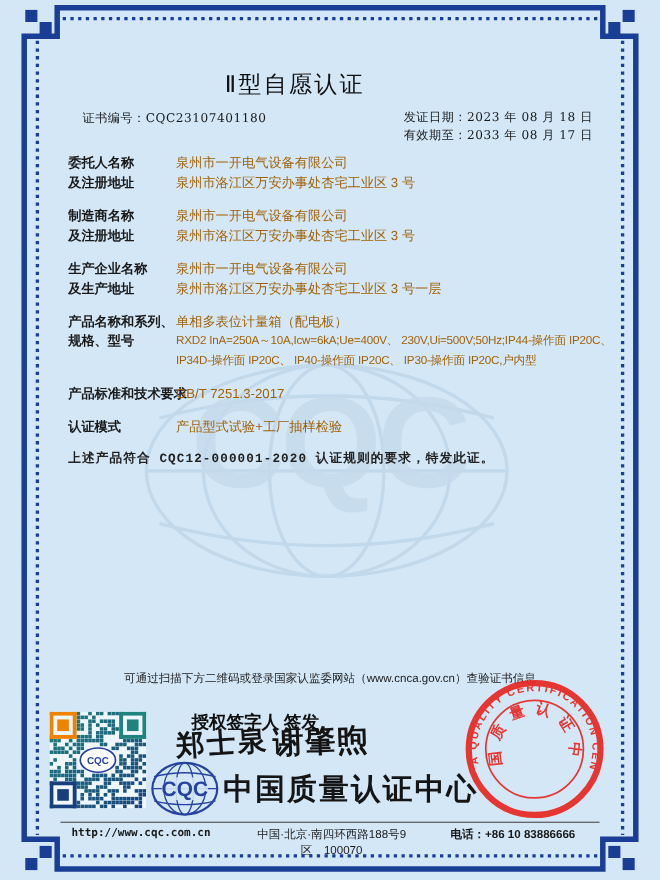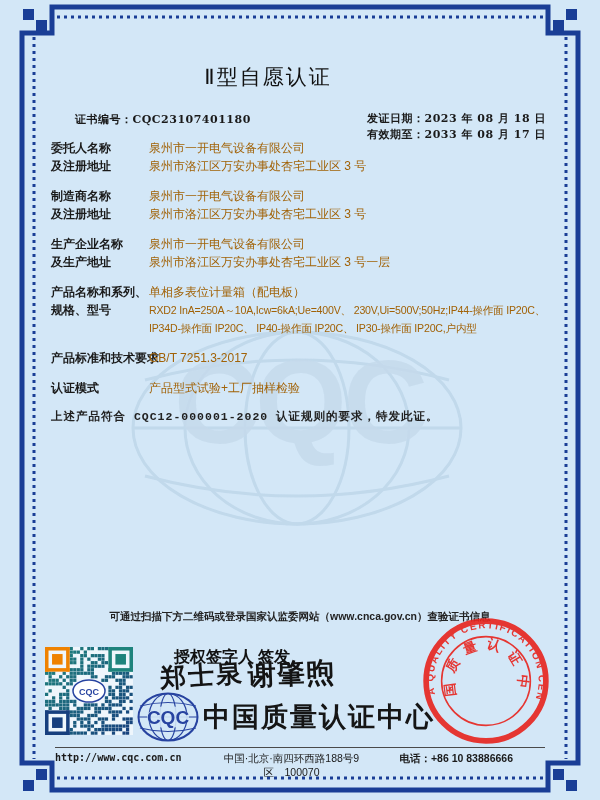--- a/index.html
+++ b/index.html
@@ -4,40 +4,40 @@
 <style>
   html,body{margin:0;padding:0;}
   .page{position:relative;width:600px;height:800px;background:#d3e7f7;overflow:hidden;
         font-family:"Liberation Sans",sans-serif;color:#1a1a1a;}
   .abs{position:absolute;}
   svg{display:block;}
   
   .title{top:30px;left:0;width:600px;text-align:center;font-size:27px;font-weight:bold;
          letter-spacing:4px;color:#111;}
   .subtitle{top:63px;left:0;width:536px;text-align:center;font-size:21px;letter-spacing:2px;color:#111;}
-  .kai{font-family:"DejaVu Serif",serif;font-weight:bold;margin-top:12px;}
+  .kai{font-family:"DejaVu Serif",serif;font-weight:normal;}
   .certno-row{top:100px;left:75px;font-size:11px;letter-spacing:.5px;}
   .dates{top:99px;left:367px;font-size:11px;line-height:16px;letter-spacing:.5px;}
   
-  .fields{top:139px;left:51px;width:505px;}
+  .fields{top:139px;left:62px;width:505px;}
   .frow{display:flex;margin-bottom:12px;}
   .flabel{width:98px;font-weight:bold;font-size:12px;line-height:18px;white-space:nowrap;}
   .fvalue{flex:1;font-size:12px;line-height:18px;color:#a16207;}
   .fv-line{white-space:nowrap;}
   .fv-line.tight{font-size:10.6px;letter-spacing:-0.2px;}
   .note{margin-top:9px;font-family:Liberation Mono, monospace;font-weight:600;font-size:11.5px;letter-spacing:1px;color:#222;}
   
-  .verify-hint{top:610px;left:0;width:600px;text-align:center;font-size:10.5px;color:#222;font-weight:bold;}
+  .verify-hint{top:610px;left:0;width:600px;text-align:center;font-size:10.5px;color:#222;}
   .sig-label{font-weight:bold;font-size:16px;color:#111;}
   .handwrite{font-family:"DejaVu Serif",serif;font-weight:bold;color:#141414;}
   .sig1{top:658px;left:160px;font-size:26px;transform:rotate(-4deg);letter-spacing:2px;}
   .sig2{top:655px;left:248px;font-size:28px;transform:rotate(-2deg);letter-spacing:1px;}
   .orgname{top:699px;left:203px;font-size:27px;font-weight:600;letter-spacing:2px;color:#151515;}
   .sepline{top:747px;left:55px;width:490px;height:1px;background:#4a4a4a;}
-  .footer-row{top:752px;left:55px;width:458px;font-size:10.5px;color:#1a1a1a;display:flex;justify-content:space-between;}
+  .footer-row{top:752px;left:65px;width:458px;font-size:10.5px;color:#1a1a1a;display:flex;justify-content:space-between;}
   .f-web{font-family:"DejaVu Sans Mono",monospace;font-size:10px;font-weight:bold;width:165px;}
   .f-addr{flex:1;text-align:center;}
   .f-phone{width:150px;text-align:right;font-weight:bold;}
   .wm{opacity:.8;}
 </style>
 </head>
 <body>
 
 <div class="page">
 

